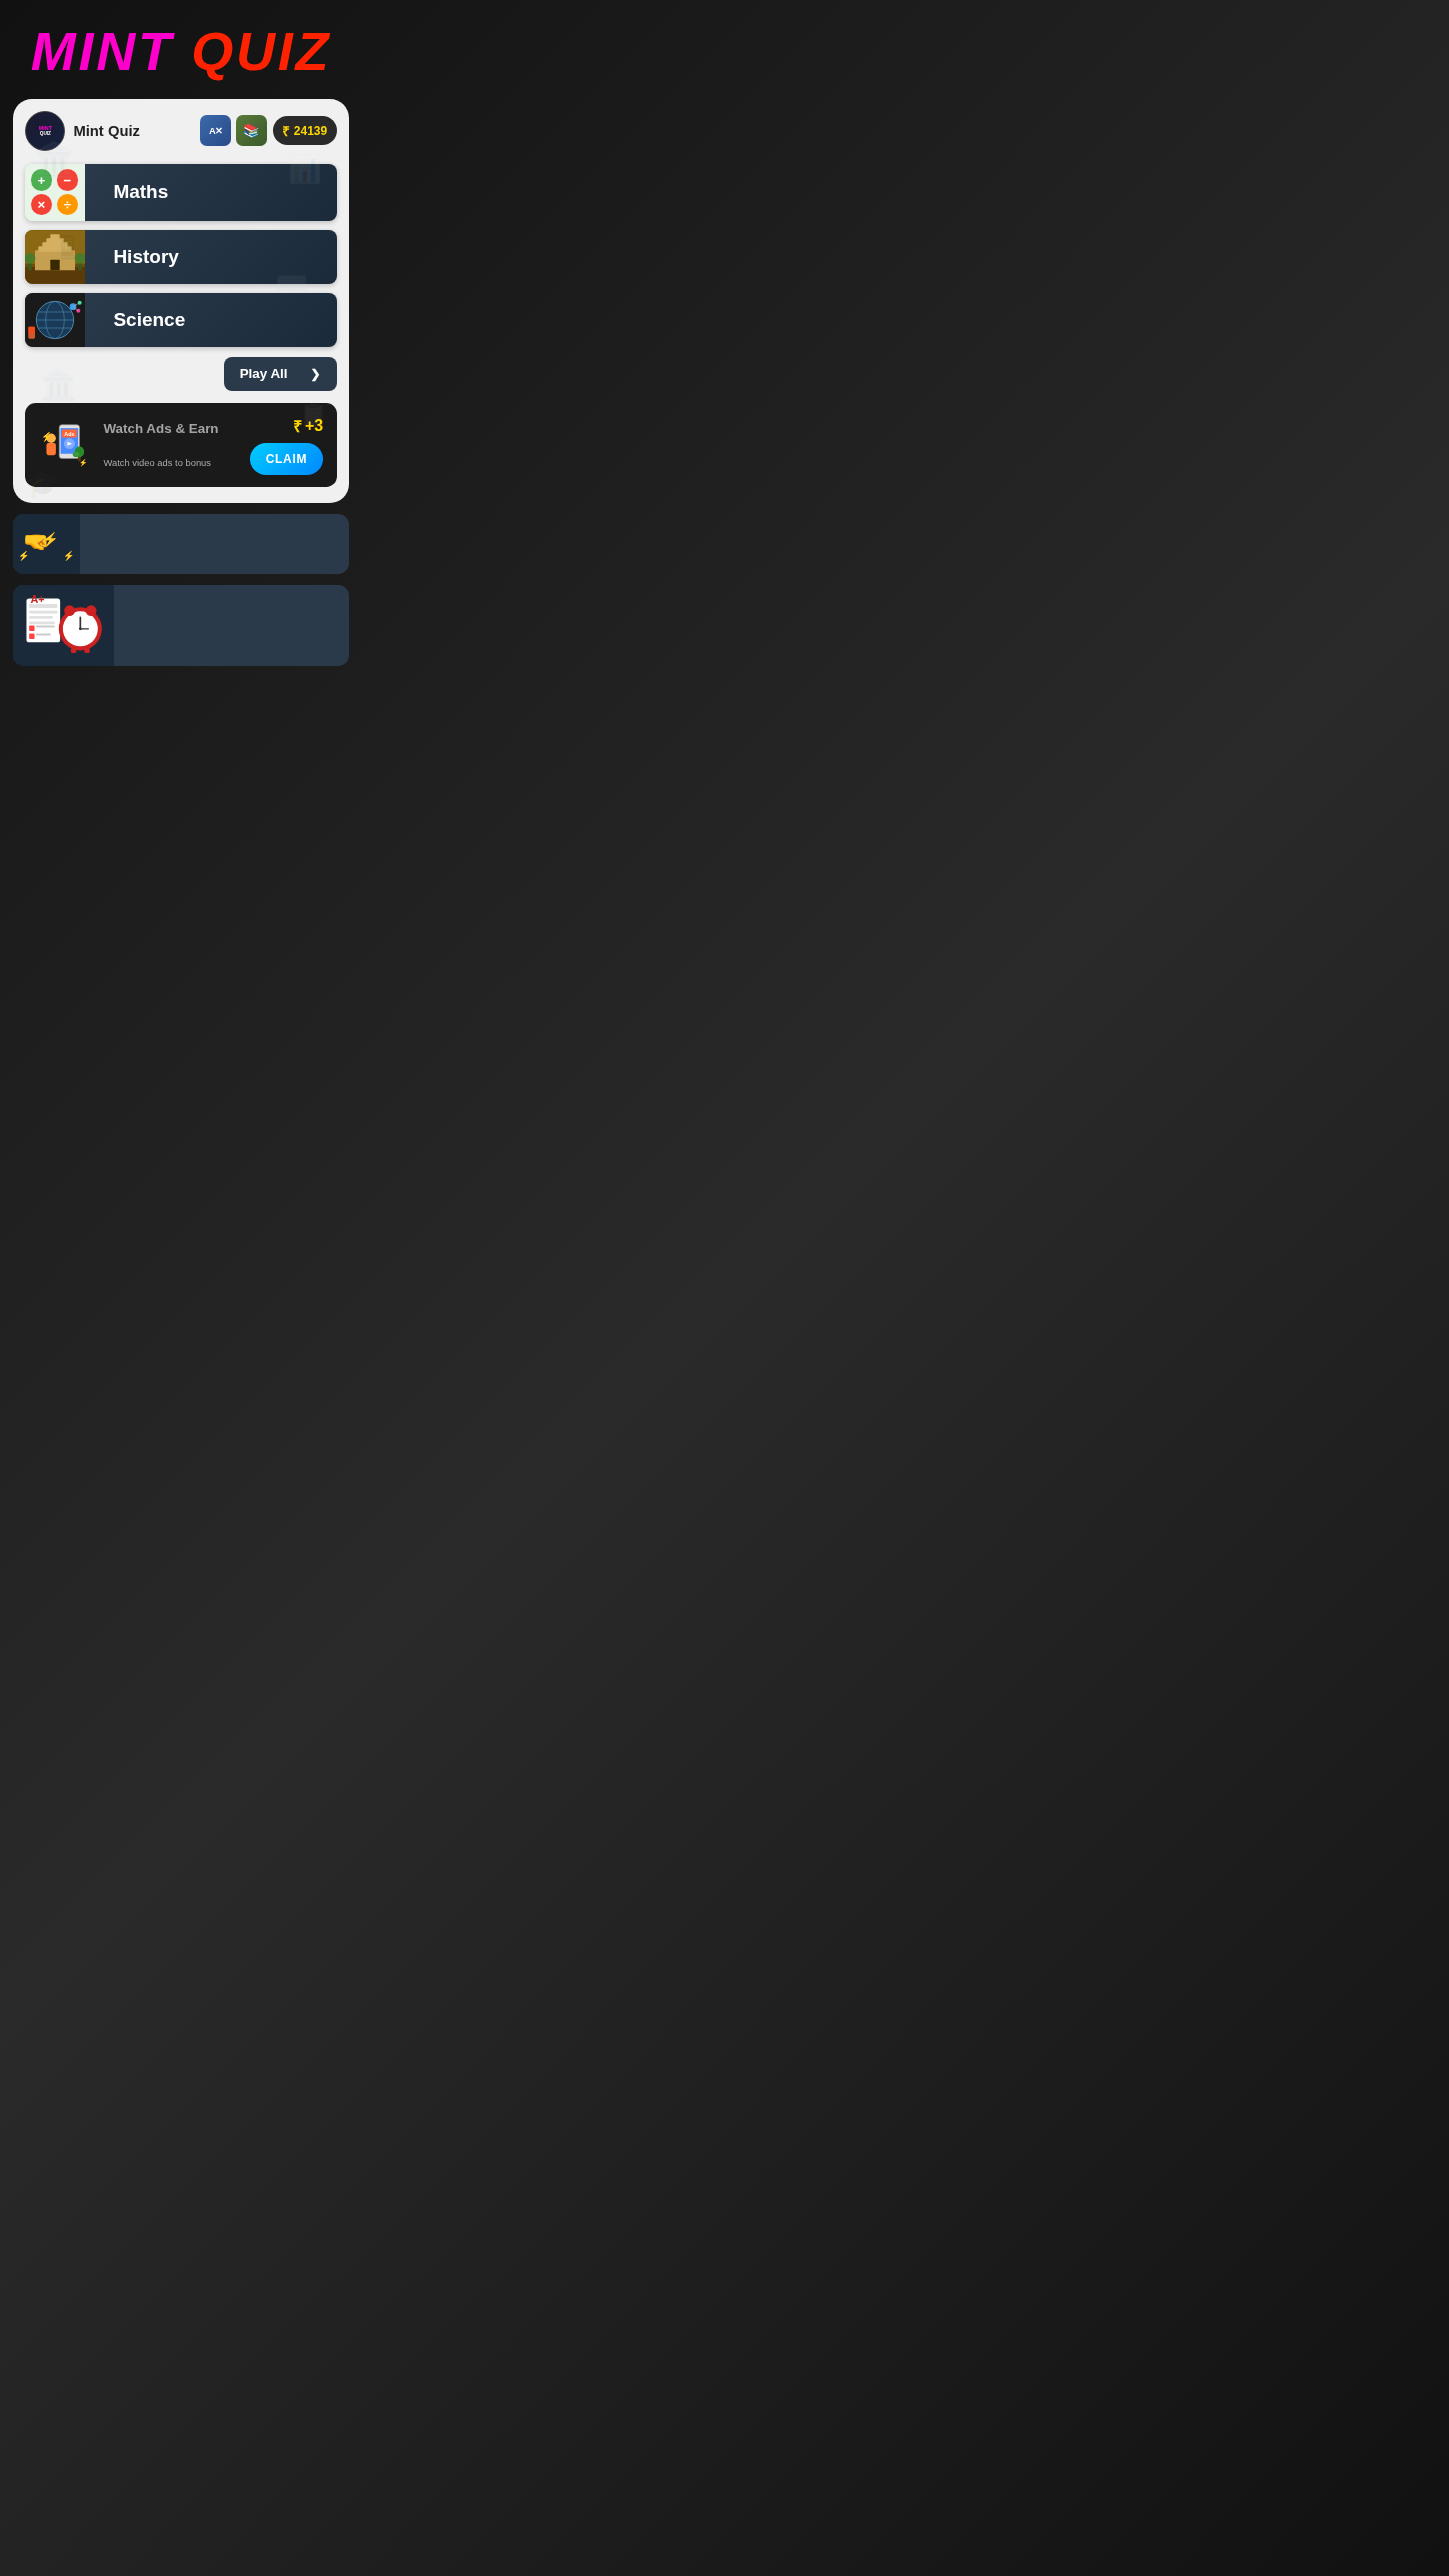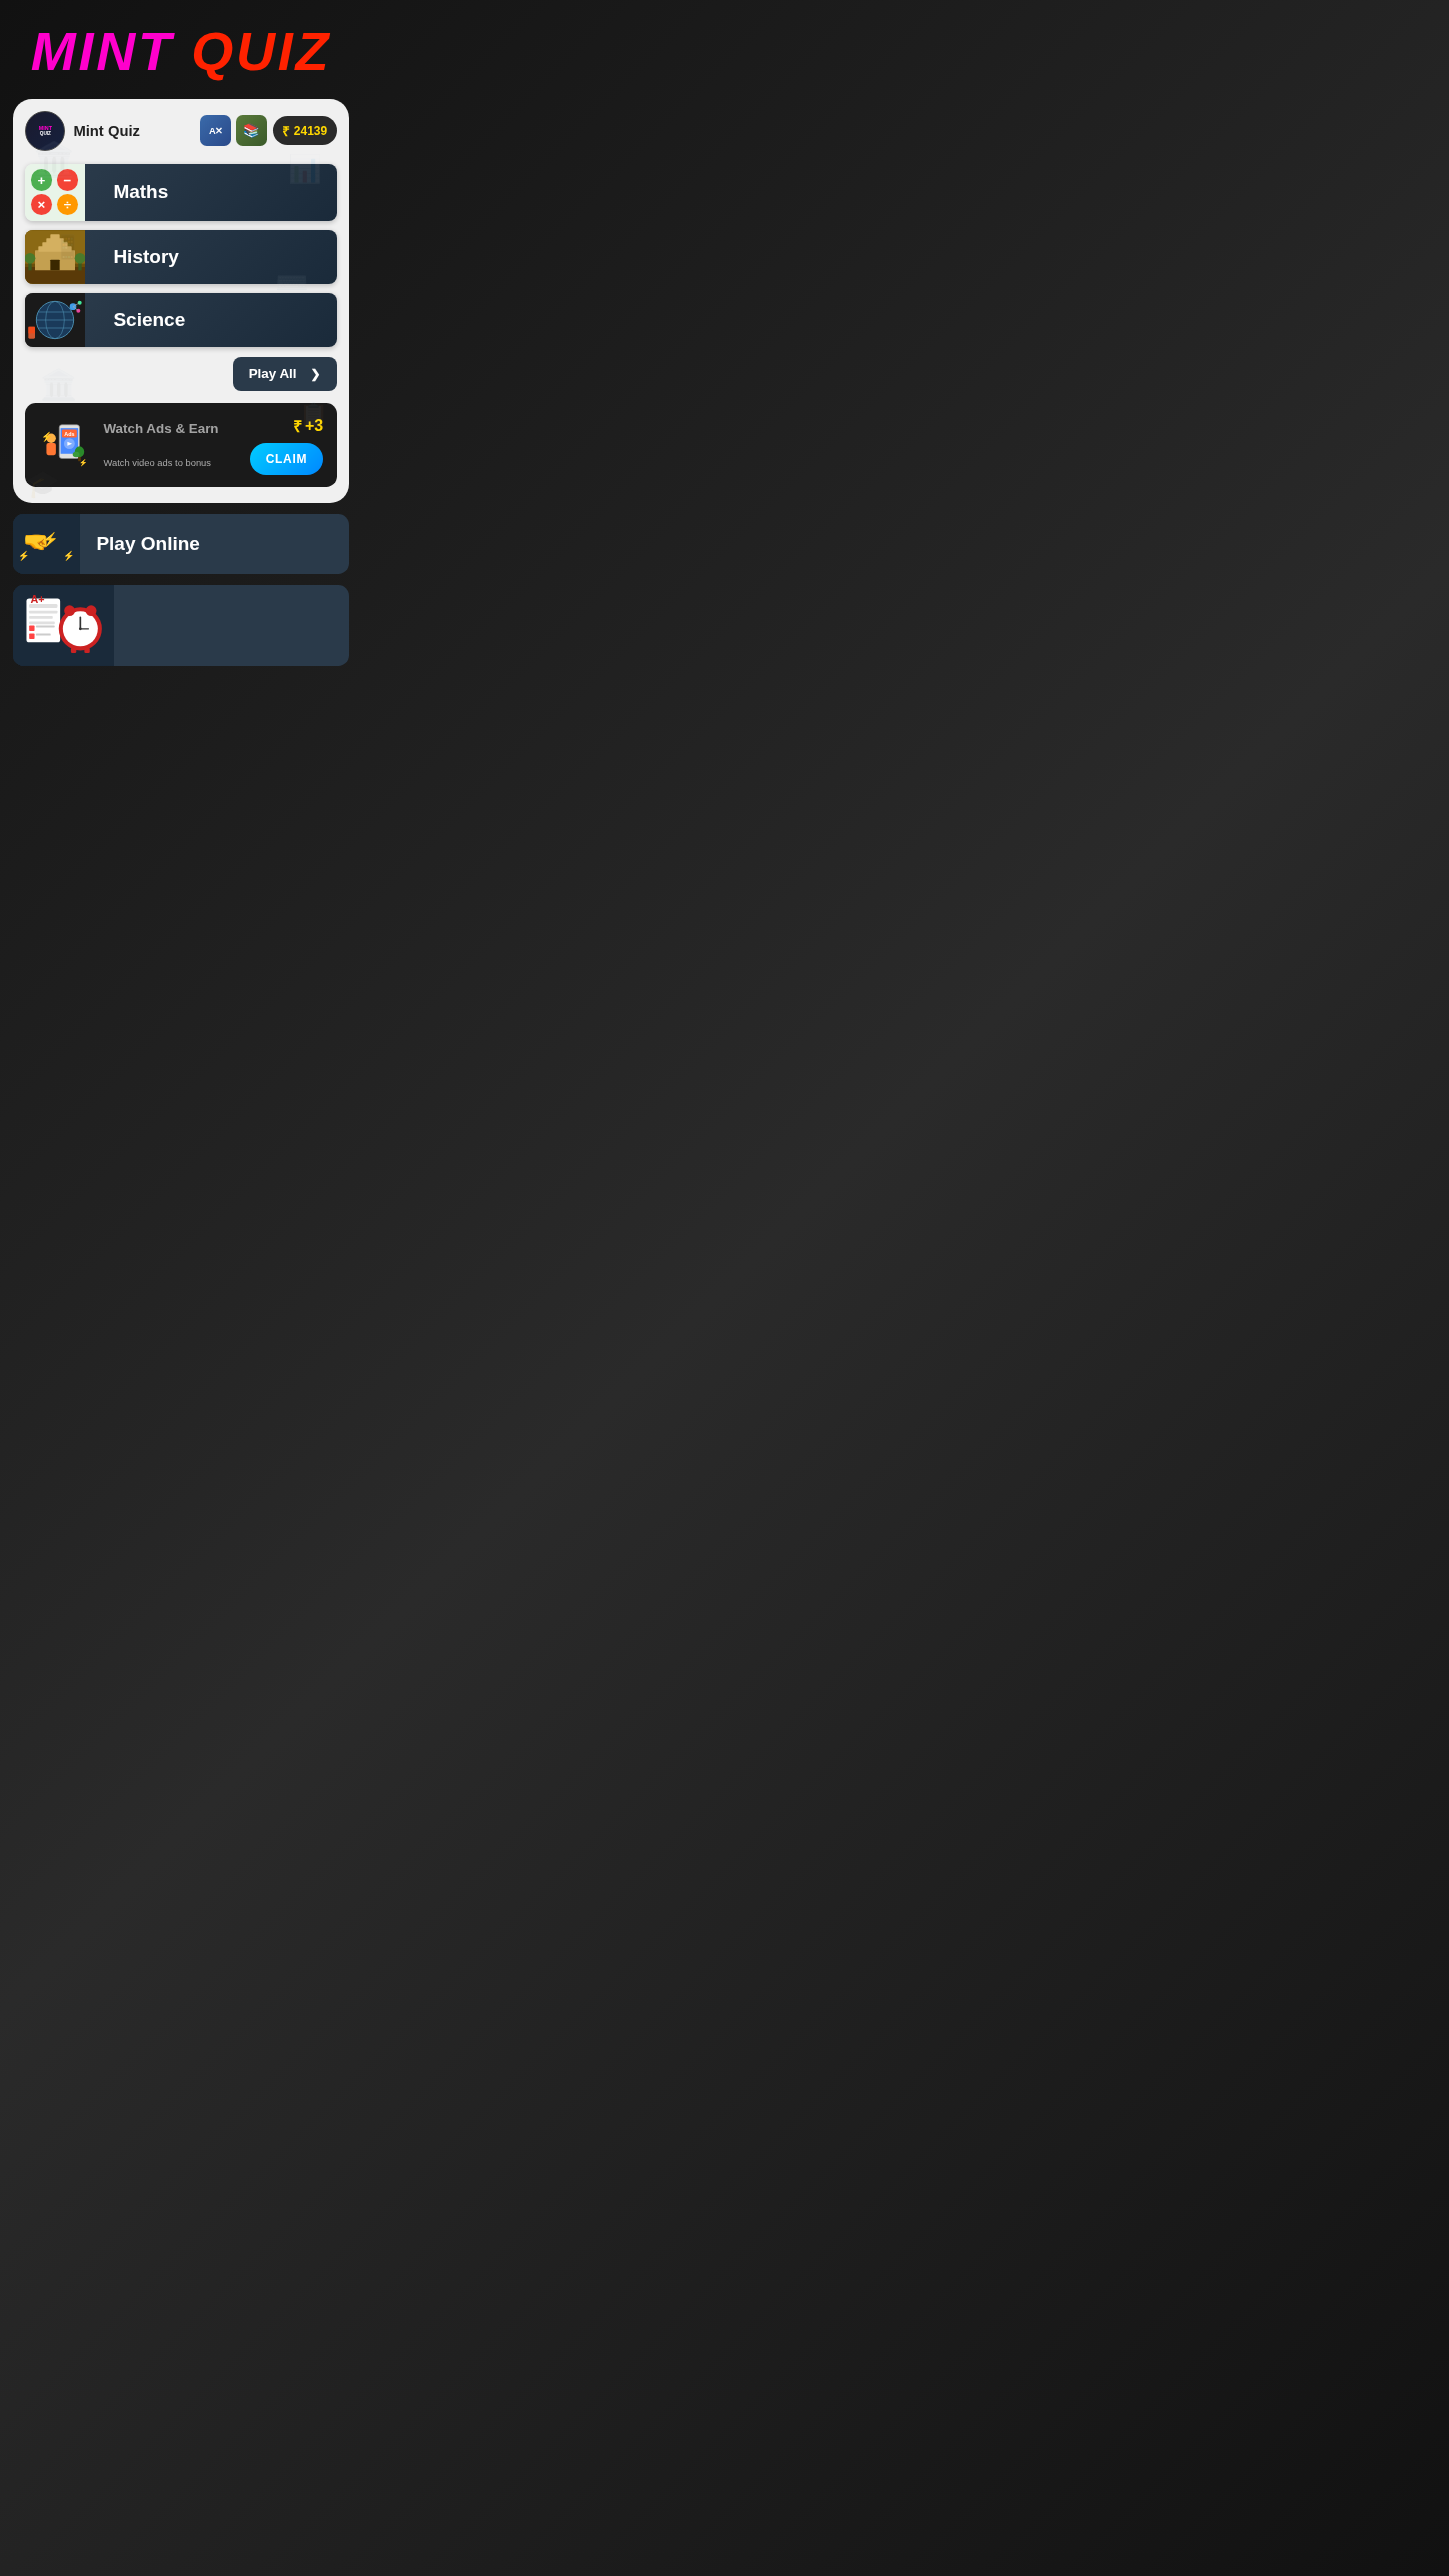--- a/index.html
+++ b/index.html
@@ -232,21 +232,21 @@
       background: #2a3a4a;
       color: white;
       border: none;
       border-radius: 8px;
       padding: 9.4px 16px;
       font-size: 13.4px;
       font-weight: bold;
       cursor: pointer;
       display: flex;
       align-items: center;
-      gap: 14px;
+      gap: 23px;
     }
 
     .play-all-arrow {
       font-size: 12px;
       font-weight: bold;
     }
 
     
     .ads-banner {
       background: #1a1a1a;
@@ -562,21 +562,20 @@
         <rect width="100" height="90" fill="#1a2a3a"></rect>
 
         <text x="15" y="52" font-size="32">🤜</text>
         <text x="52" y="52" font-size="32" style="transform:scaleX(-1);display:inline-block;">🤛</text>
 
         <text x="44" y="45" font-size="20" fill="#ffff00">⚡</text>
         <text x="8" y="68" font-size="14" fill="#ffff00">⚡</text>
         <text x="75" y="68" font-size="14" fill="#ffff00">⚡</text>
       </svg>
     </div>
-    <div class="play-online-label">Play Online</div>
   </div>
 
   <div class="partial-card">
     <div class="partial-icon">
 
       <svg width="101" height="81" viewBox="0 0 150 120" xmlns="http://www.w3.org/2000/svg" style="font-size:50px">
         <rect width="150" height="120" fill="#1a2a3a"></rect>
 
         <rect x="20" y="20" width="50" height="65" rx="4" fill="white"></rect>
         <rect x="24" y="28" width="42" height="6" rx="2" fill="#e0e0e0"></rect>

